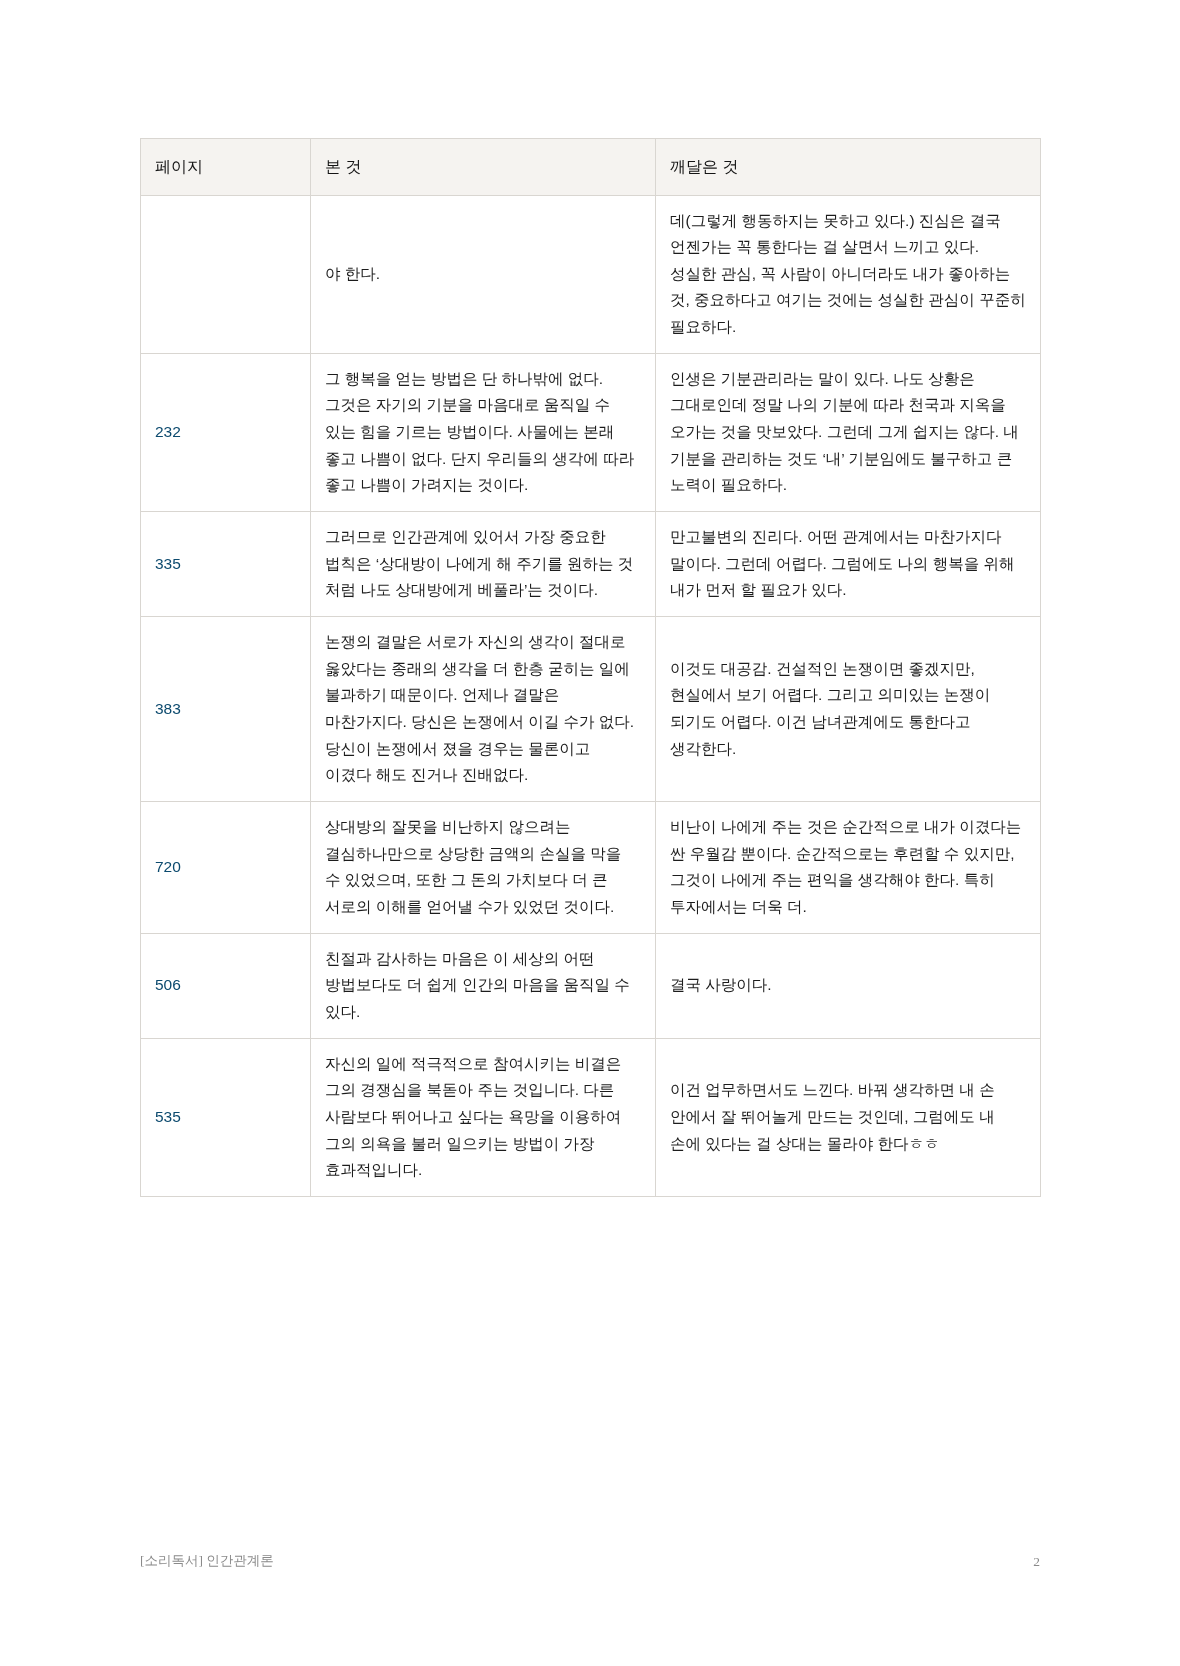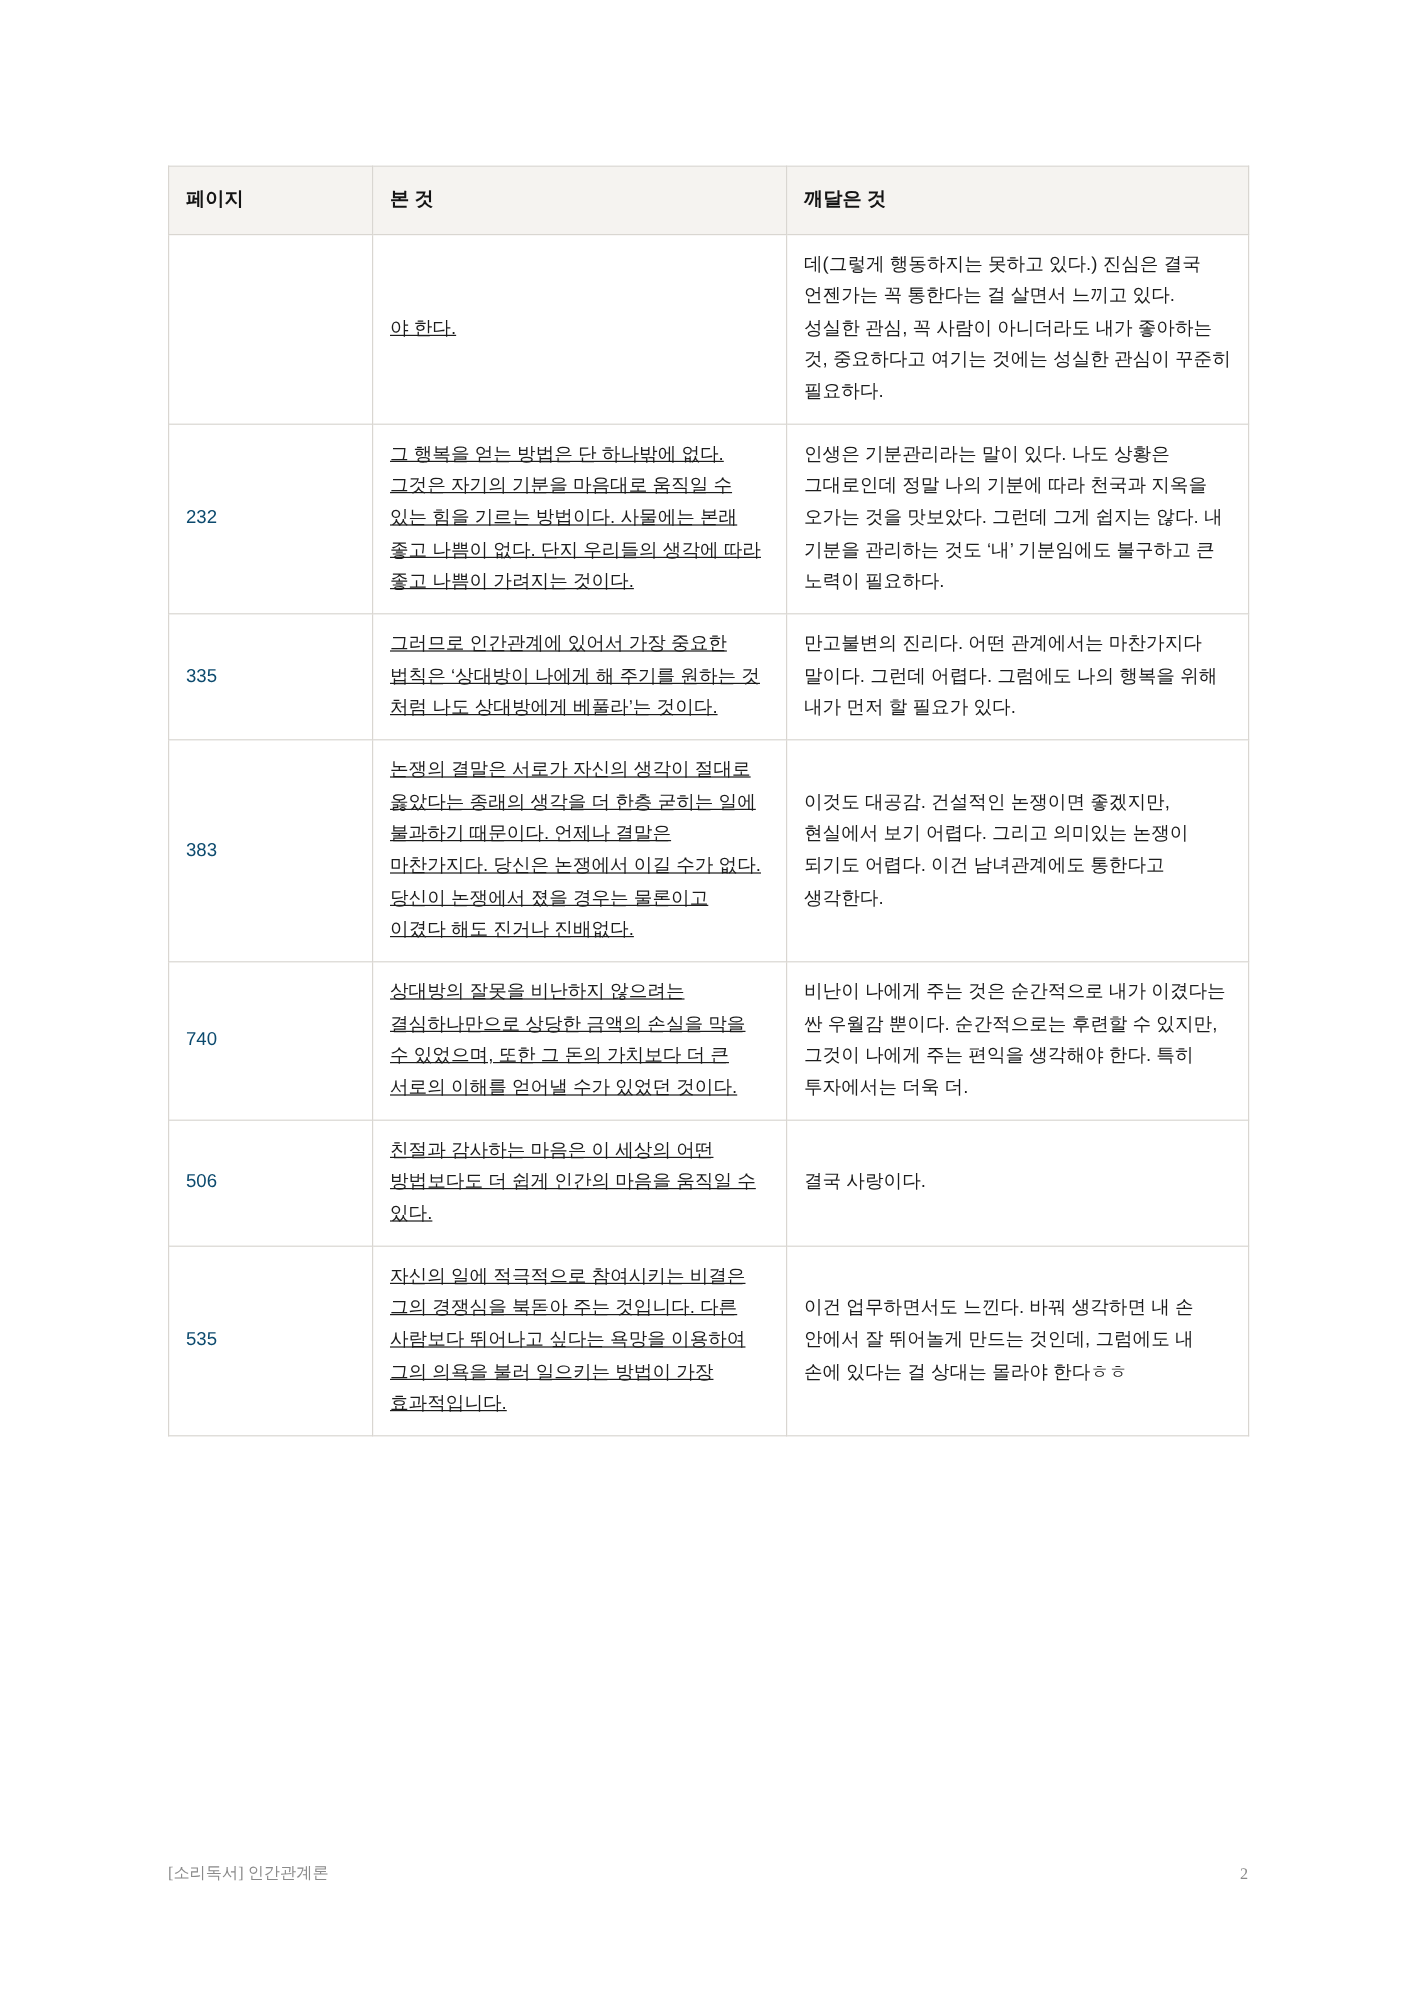--- a/index.html
+++ b/index.html
@@ -34,36 +34,36 @@
   table.notes th, table.notes td {
     border: 1px solid #d9d6d1;
     vertical-align: middle;
     padding: 12px 14px;
     font-size: 15.5px;
     line-height: 1.72;
     word-break: keep-all;
   }
   table.notes thead th {
     background: #f5f3f0;
-    font-weight: bold;
+    font-weight: normal;
     text-align: left;
     font-size: 16px;
     padding-top: 14px;
     padding-bottom: 14px;
     color: #141414;
   }
   td.page-cell {
     font-size: 16px;
     color: #0c4a6e;
     padding-left: 18px;
   }
   td.text-cell {
     color: #1c1c1c;
   }
-  td.saw-cell { padding-left: 16px; padding-right: 18px; text-decoration: underline; }
+  td.saw-cell { padding-left: 16px; padding-right: 18px; }
   td.learn-cell { padding-left: 16px; padding-right: 18px; }
 
   .footer {
     position: absolute;
     left: 140px;
     right: 140px;
     bottom: 96px;
     display: flex;
     justify-content: space-between;
     align-items: flex-end;
@@ -109,21 +109,21 @@
         <td class="page-cell">335</td>
         <td class="text-cell saw-cell">그러므로 인간관계에 있어서 가장 중요한 법칙은 ‘상대방이 나에게 해 주기를 원하는 것 처럼 나도 상대방에게 베풀라’는 것이다.</td>
         <td class="text-cell learn-cell">만고불변의 진리다. 어떤 관계에서는 마찬가지다 말이다. 그런데 어렵다. 그럼에도 나의 행복을 위해 내가 먼저 할 필요가 있다.</td>
       </tr>
       <tr>
         <td class="page-cell">383</td>
         <td class="text-cell saw-cell">논쟁의 결말은 서로가 자신의 생각이 절대로 옳았다는 종래의 생각을 더 한층 굳히는 일에 불과하기 때문이다. 언제나 결말은 마찬가지다. 당신은 논쟁에서 이길 수가 없다. 당신이 논쟁에서 졌을 경우는 물론이고 이겼다 해도 진거나 진배없다.</td>
         <td class="text-cell learn-cell">이것도 대공감. 건설적인 논쟁이면 좋겠지만, 현실에서 보기 어렵다. 그리고 의미있는 논쟁이 되기도 어렵다. 이건 남녀관계에도 통한다고 생각한다.</td>
       </tr>
       <tr>
-        <td class="page-cell">740</td>
+        <td class="page-cell">720</td>
         <td class="text-cell saw-cell">상대방의 잘못을 비난하지 않으려는 결심하나만으로 상당한 금액의 손실을 막을 수 있었으며, 또한 그 돈의 가치보다 더 큰 서로의 이해를 얻어낼 수가 있었던 것이다.</td>
         <td class="text-cell learn-cell">비난이 나에게 주는 것은 순간적으로 내가 이겼다는 싼 우월감 뿐이다. 순간적으로는 후련할 수 있지만, 그것이 나에게 주는 편익을 생각해야 한다. 특히 투자에서는 더욱 더.</td>
       </tr>
       <tr>
         <td class="page-cell">506</td>
         <td class="text-cell saw-cell">친절과 감사하는 마음은 이 세상의 어떤 방법보다도 더 쉽게 인간의 마음을 움직일 수 있다.</td>
         <td class="text-cell learn-cell">결국 사랑이다.</td>
       </tr>
       <tr>
         <td class="page-cell">535</td>

